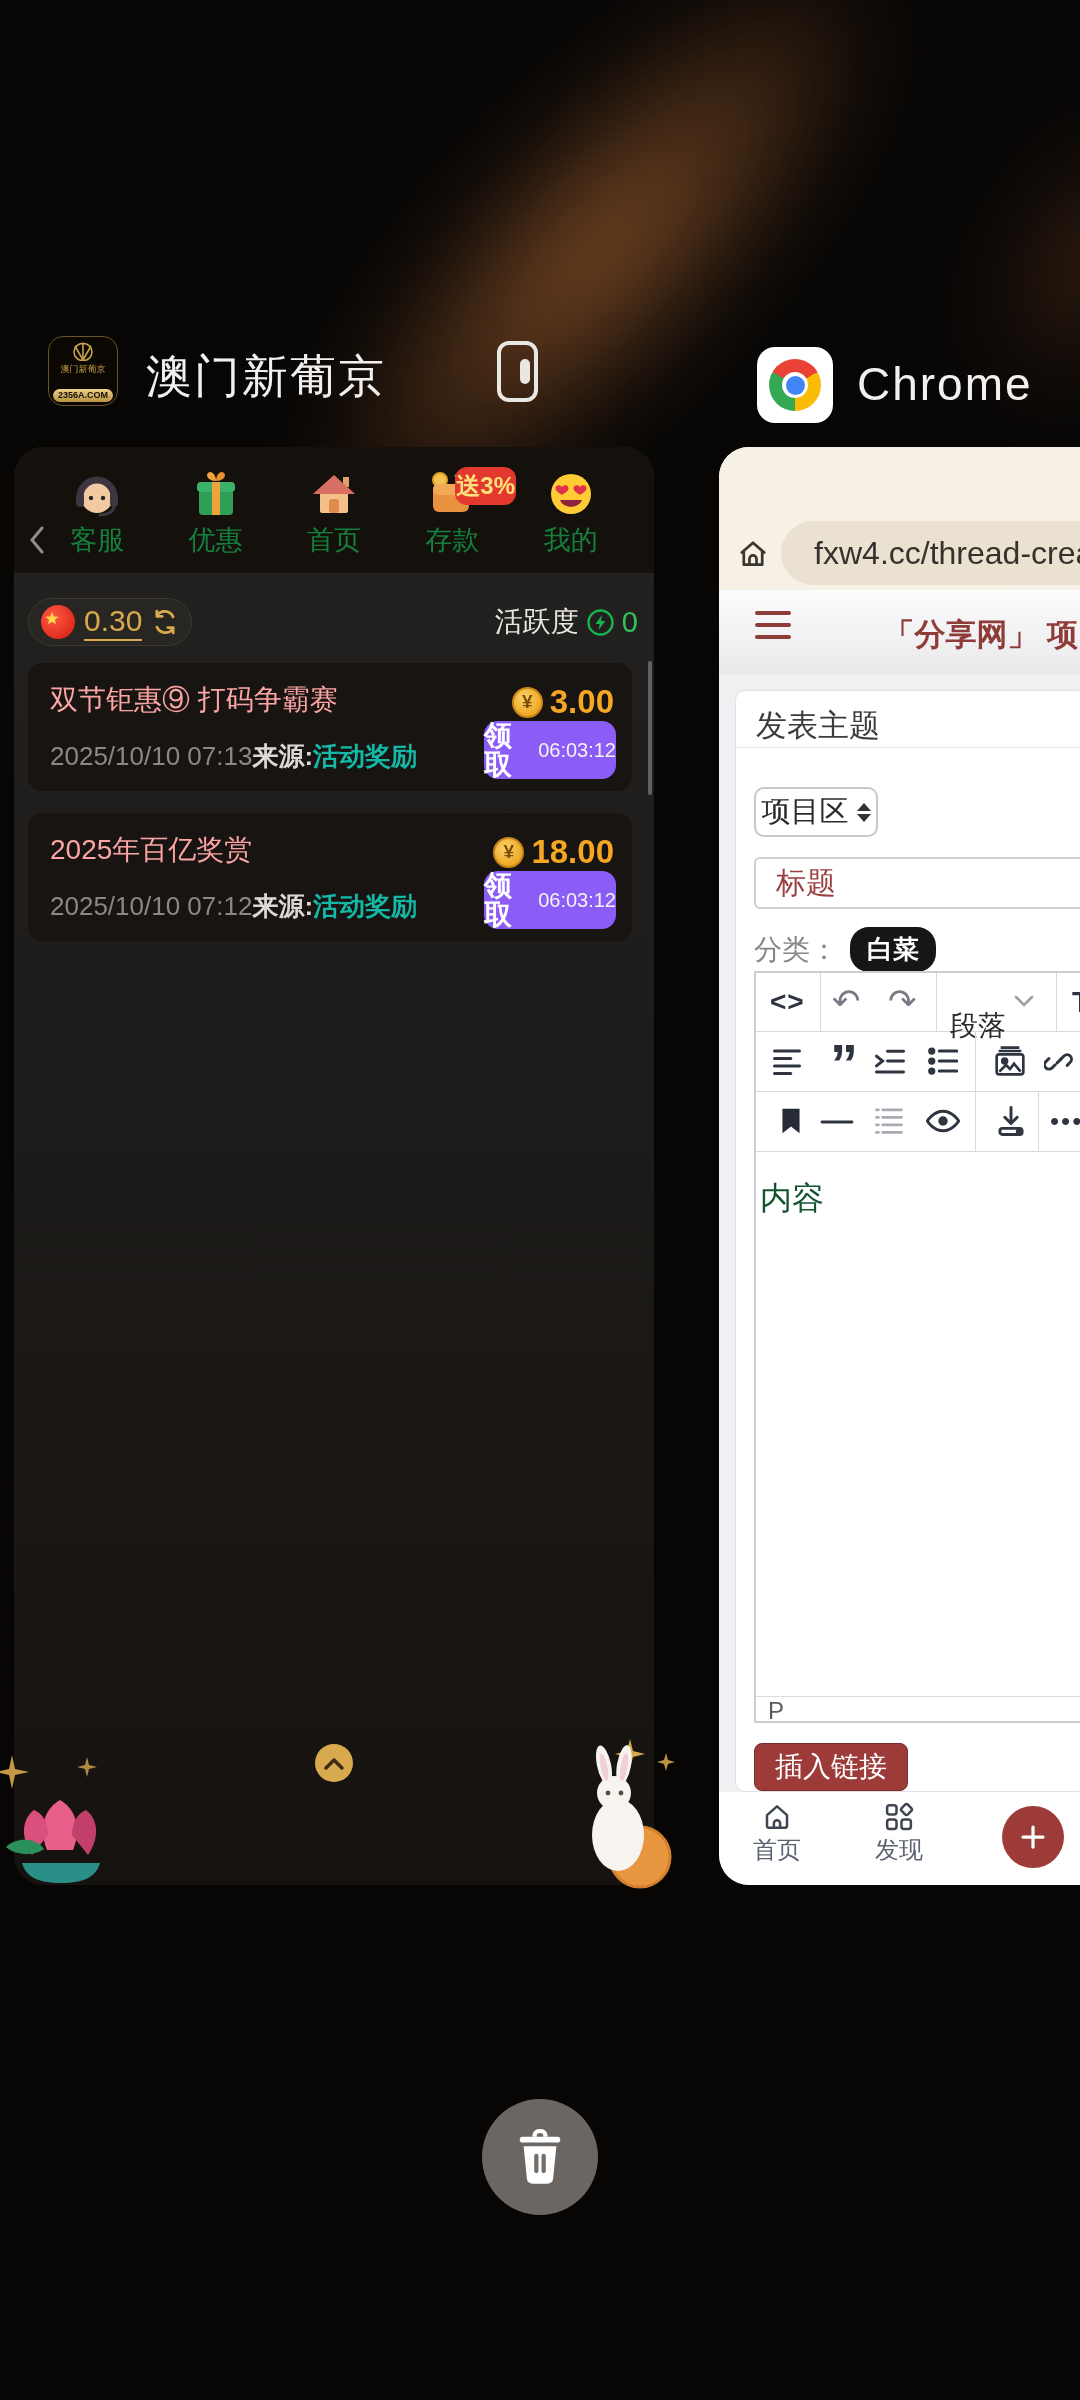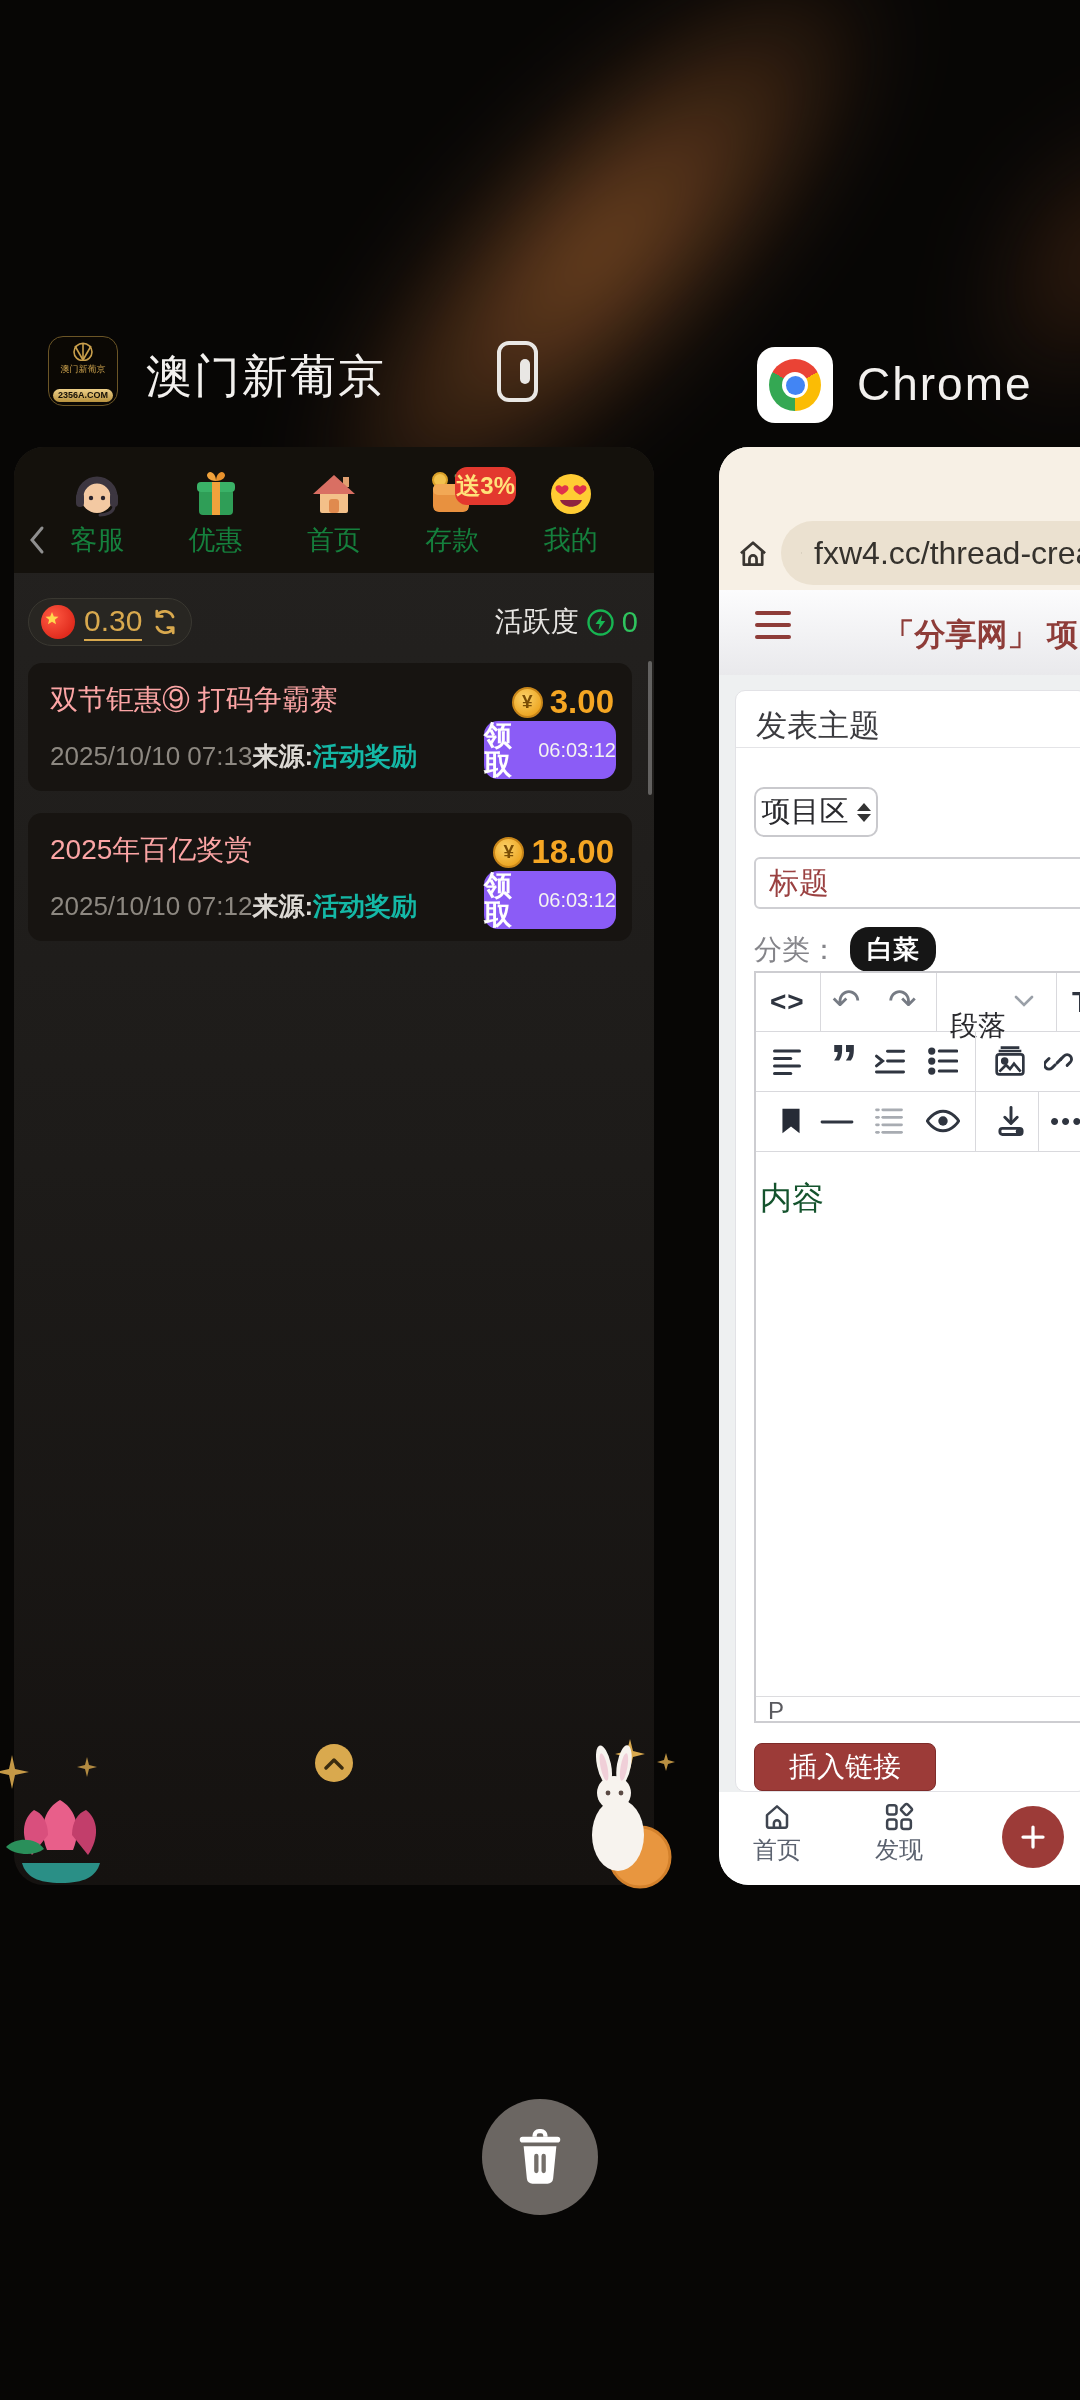--- a/index.html
+++ b/index.html
@@ -87,35 +87,35 @@
   #form-divider{position:absolute;left:0;right:0;top:56px;height:1px;background:#e4e4e7;}
   #forum-select{position:absolute;left:18px;top:96px;width:124px;height:50px;border:2px solid #c9c9cd;border-radius:10px;
       display:flex;align-items:center;justify-content:center;gap:8px;box-sizing:border-box;}
   #forum-select .txt{font-size:29px;color:#2a2a2e;}
   .updown{display:flex;flex-direction:column;gap:3px;}
   .updown i{display:block;width:0;height:0;border-left:7px solid transparent;border-right:7px solid transparent;}
   .updown .up{border-bottom:8px solid #333;}
   .updown .dn{border-top:8px solid #333;}
   #title-input{position:absolute;left:18px;right:-6px;top:166px;height:52px;border:2px solid #cfcfd3;border-radius:6px;
       background:#fff;display:flex;align-items:center;box-sizing:border-box;}
-  #title-input span{margin-left:13px;font-size:30px;color:#9a4040;}
+  #title-input span{margin-left:20px;font-size:30px;color:#9a4040;}
   #cat-row{position:absolute;left:18px;top:236px;display:flex;align-items:center;gap:12px;}
   #cat-label{font-size:28px;color:#85858a;}
   #cat-pill{background:#161616;color:#fff;font-weight:bold;font-size:26px;border-radius:19px;padding:5px 17px;}
   #editor{position:absolute;left:18px;right:-6px;top:280px;height:752px;border:2px solid #cdcdd1;box-sizing:border-box;background:#fff;}
   .ed-row{position:absolute;left:0;right:0;border-bottom:1px solid #d9d9dd;}
   .ed-cellsep{position:absolute;top:0;bottom:0;width:1px;background:#d9d9dd;}
   .ed-ic{position:absolute;display:flex;align-items:center;justify-content:center;}
   .glyph{color:#2f3540;}
   #ed-content{position:absolute;left:0;right:0;top:178px;height:545px;}
   #content-ph{position:absolute;left:4px;top:26px;font-size:32px;color:#14532d;}
   #p-bar{position:absolute;left:0;right:0;top:723px;height:27px;border-top:1px solid #dcdcdf;}
   #p-bar span{margin-left:12px;font-size:24px;color:#5a5a5f;line-height:27px;}
   #insert-link{position:absolute;left:18px;top:1052px;height:46px;background:#9c3b38;border-radius:8px;border:1px solid #7e2c2a;
-      color:#fff;font-size:28px;display:flex;align-items:center;padding:0 34px;}
+      color:#fff;font-size:28px;display:flex;align-items:center;padding:0 20px;}
   #chrome-nav{position:absolute;left:0;right:0;bottom:0;height:93px;background:#fff;border-radius:0 0 0 30px;}
   .cnav-item{position:absolute;top:10px;display:flex;flex-direction:column;align-items:center;gap:2px;}
   .cnav-item .lab{font-size:24px;color:#5c6370;}
   #plus-btn{position:absolute;left:283px;top:14px;width:62px;height:62px;border-radius:50%;background:#9c3b38;
       display:flex;align-items:center;justify-content:center;}
 
   
   #trash-btn{left:482px;top:2099px;width:116px;height:116px;border-radius:50%;background:rgba(116,111,106,.92);
       display:flex;align-items:center;justify-content:center;}
 

